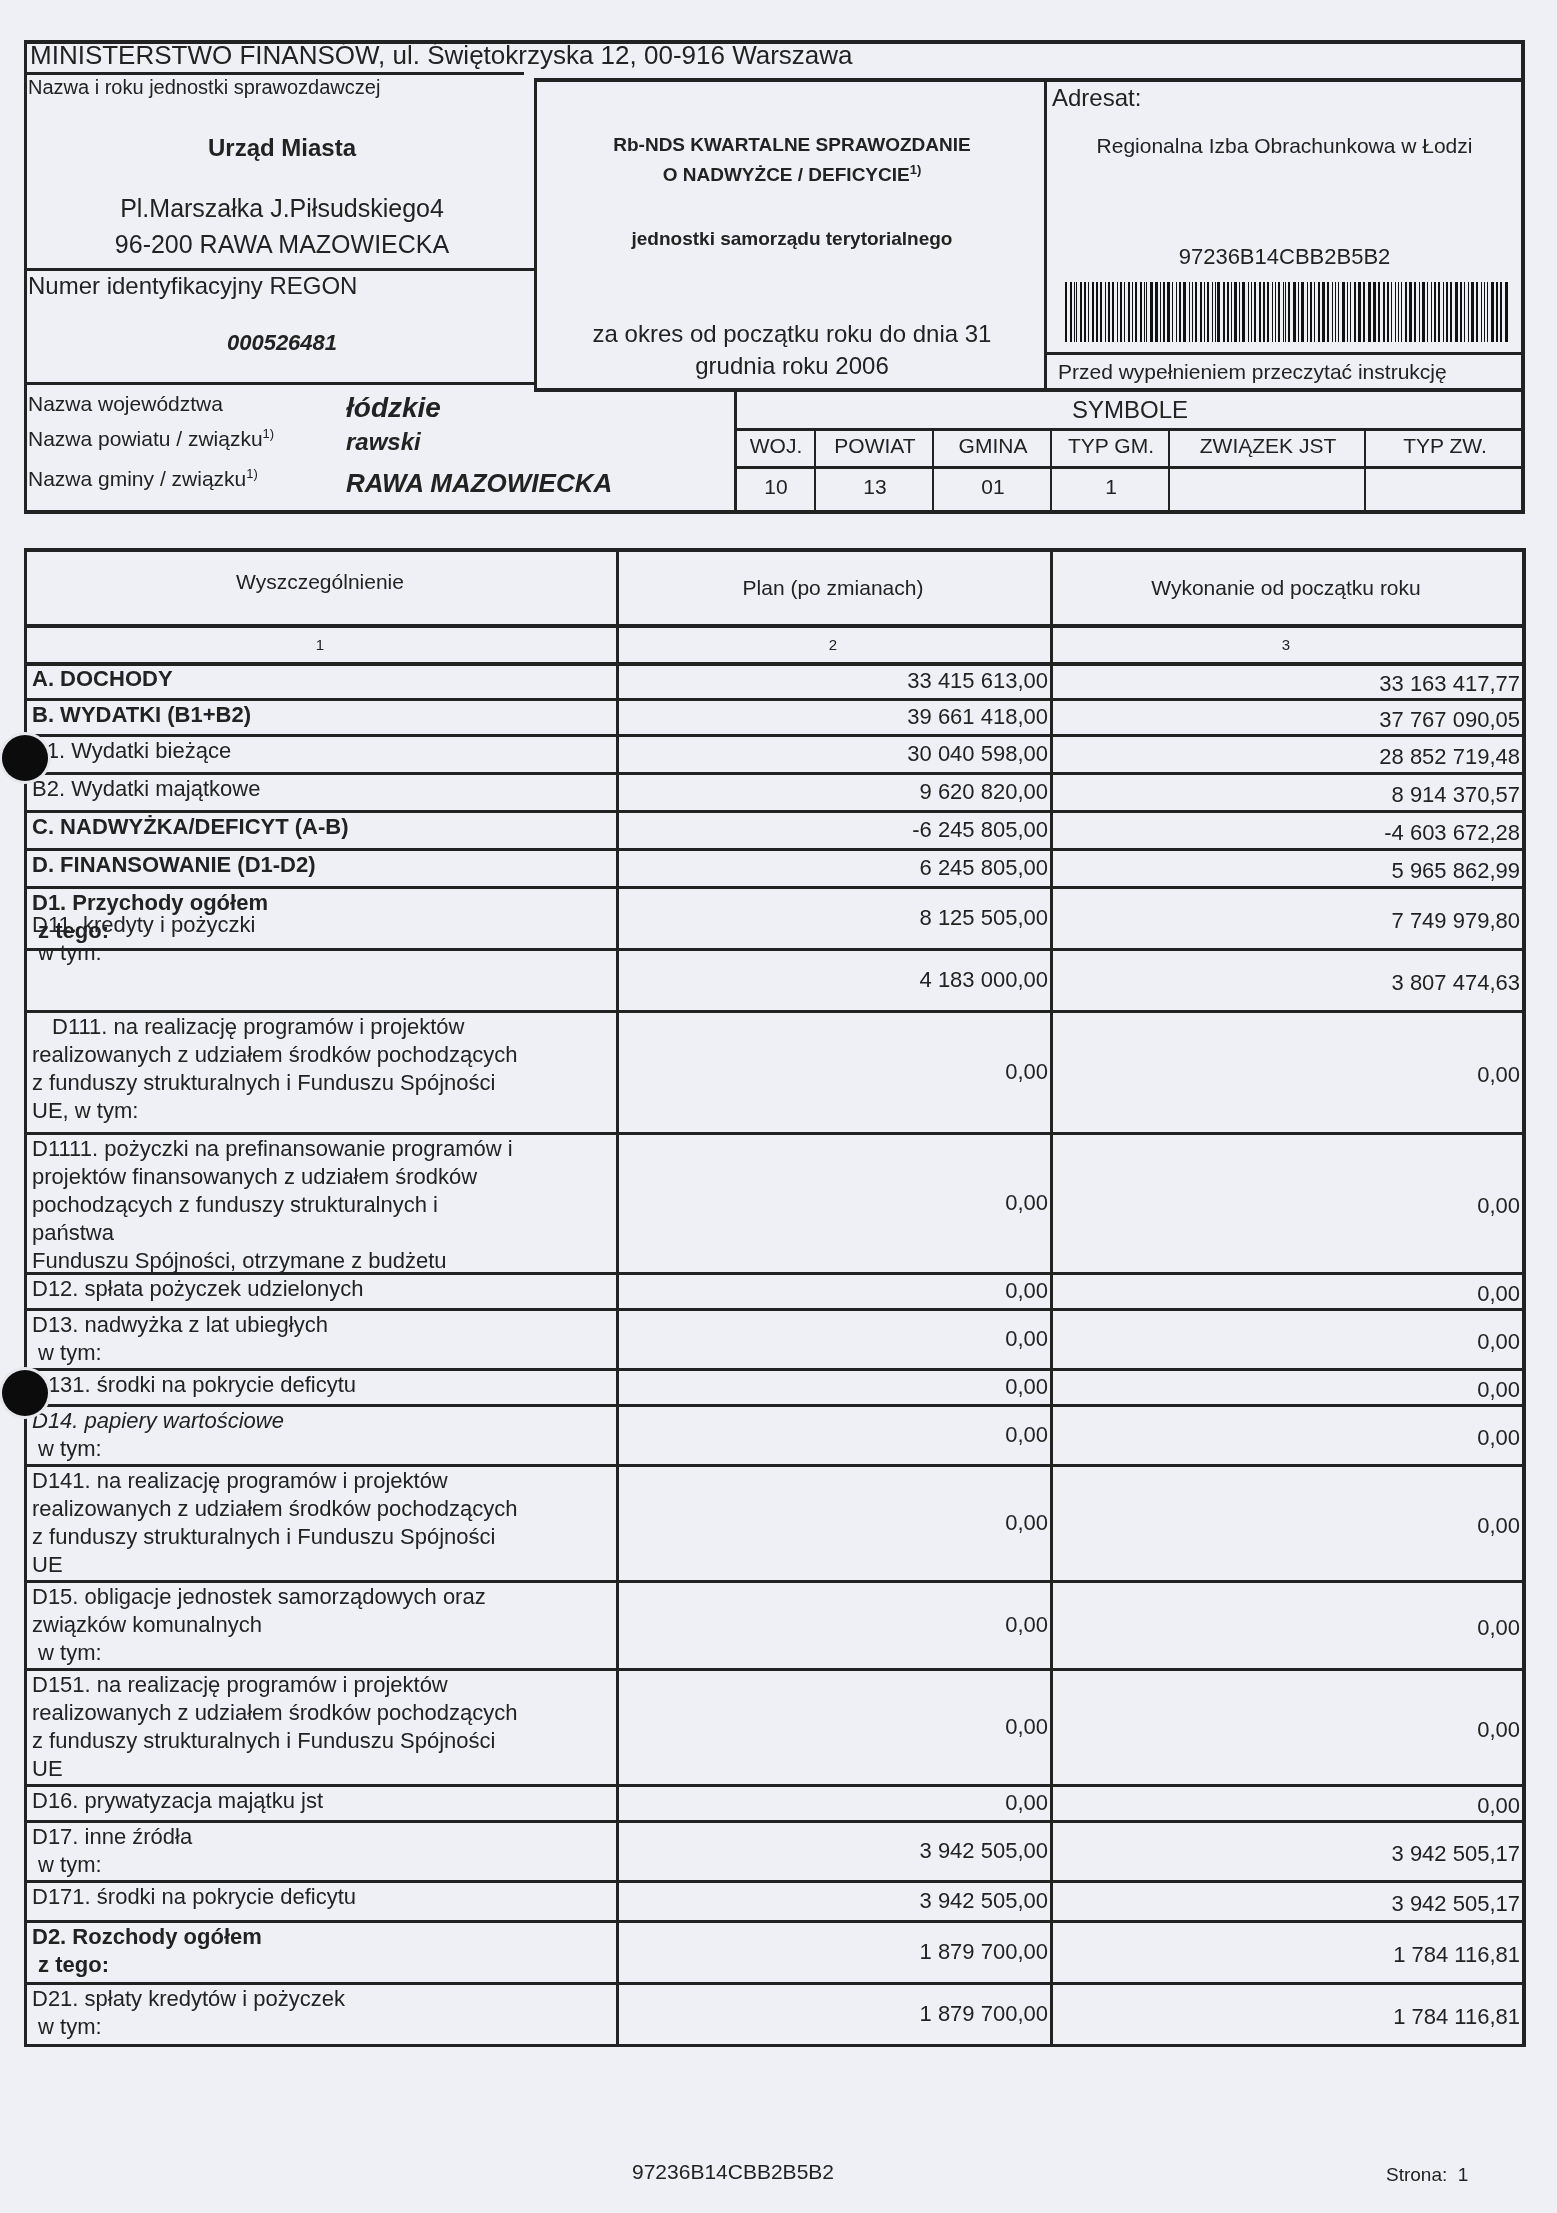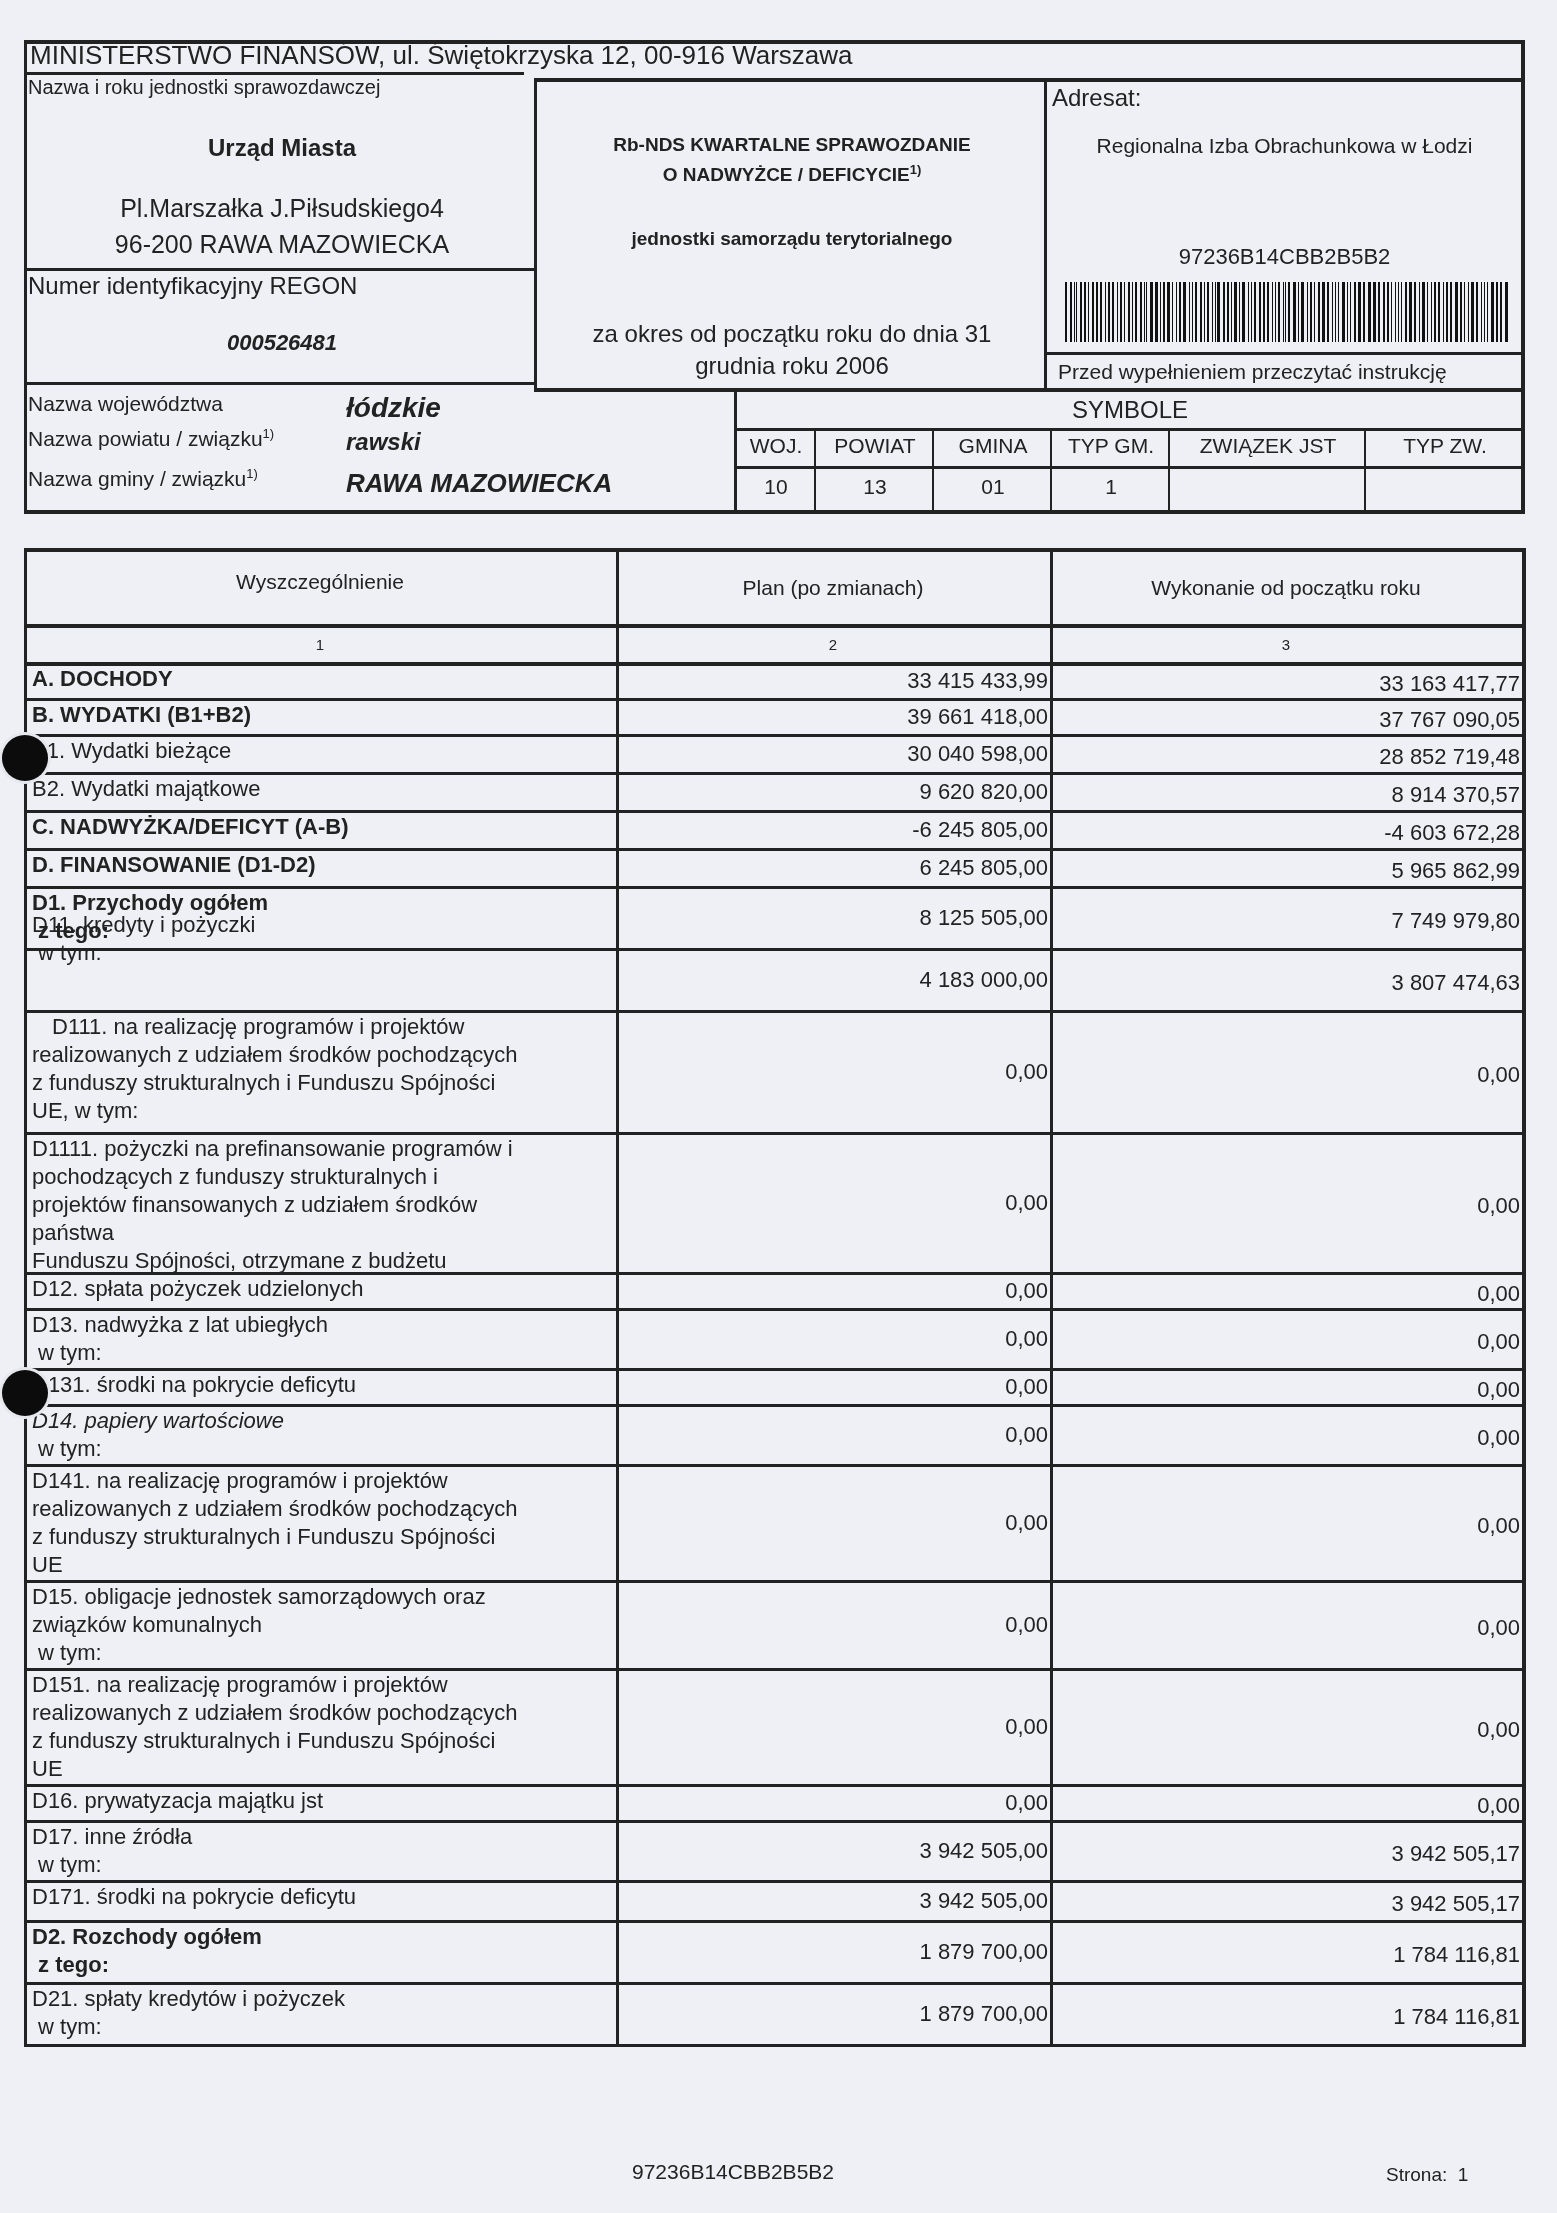--- a/index.html
+++ b/index.html
@@ -242,21 +242,21 @@
     <div class="txt" style="left: 24px; width: 592px; text-align: center; top: 570px; font-size: 21px;">Wyszczególnienie</div>
     <div class="txt" style="left: 24px; width: 592px; text-align: center; top: 636px; font-size: 15px;">1</div>
     <div class="txt" style="left: 616px; width: 434px; text-align: center; top: 576px; font-size: 21px;">Plan (po zmianach)</div>
     <div class="txt" style="left: 616px; width: 434px; text-align: center; top: 636px; font-size: 15px;">2</div>
     <div class="txt" style="left: 1050px; width: 472px; text-align: center; top: 576px; font-size: 21px;">Wykonanie od początku roku</div>
     <div class="txt" style="left: 1050px; width: 472px; text-align: center; top: 636px; font-size: 15px;">3</div>
     <div class="abs" style="left: 24px; top: 662px; width: 1498px; height: 36px;"></div>
     <div class="lbl b" style="left: 32px; top: 665px; width: 580px;">
       <div style="white-space: pre;">A. DOCHODY</div>
     </div>
-    <div class="num" style="left: 616px; width: 432px; top: 668px;">33 415 433,99</div>
+    <div class="num" style="left: 616px; width: 432px; top: 668px;">33 415 613,00</div>
     <div class="num" style="left: 1050px; width: 470px; top: 671px;">33 163 417,77</div>
     <div class="abs" style="left: 24px; top: 698px; width: 1498px; height: 36px;"></div>
     <div class="lbl b" style="left: 32px; top: 701px; width: 580px;">
       <div style="white-space: pre;">B. WYDATKI (B1+B2)</div>
     </div>
     <div class="num" style="left: 616px; width: 432px; top: 704px;">39 661 418,00</div>
     <div class="num" style="left: 1050px; width: 470px; top: 707px;">37 767 090,05</div>
     <div class="abs" style="left: 24px; top: 734px; width: 1498px; height: 38px;"></div>
     <div class="lbl" style="left: 32px; top: 737px; width: 580px;">
       <div style="white-space: pre;">B1. Wydatki bieżące</div>
@@ -300,22 +300,22 @@
       <div style="white-space: pre; margin-left: 20px;">D111. na realizację programów i projektów</div>
       <div style="white-space: pre;">realizowanych z udziałem środków pochodzących</div>
       <div style="white-space: pre;">z funduszy strukturalnych i Funduszu Spójności</div>
       <div style="white-space: pre;">UE, w tym:</div>
     </div>
     <div class="num" style="left: 616px; width: 432px; top: 1059px;">0,00</div>
     <div class="num" style="left: 1050px; width: 470px; top: 1062px;">0,00</div>
     <div class="abs" style="left: 24px; top: 1132px; width: 1498px; height: 140px;"></div>
     <div class="lbl" style="left: 32px; top: 1135px; width: 580px;">
       <div style="white-space: pre;">D1111. pożyczki na prefinansowanie programów i</div>
+      <div style="white-space: pre;">projektów finansowanych z udziałem środków</div>
       <div style="white-space: pre;">pochodzących z funduszy strukturalnych i</div>
-      <div style="white-space: pre;">projektów finansowanych z udziałem środków</div>
       <div style="white-space: pre;">państwa</div>
       <div style="white-space: pre;">Funduszu Spójności, otrzymane z budżetu</div>
     </div>
     <div class="num" style="left: 616px; width: 432px; top: 1190px;">0,00</div>
     <div class="num" style="left: 1050px; width: 470px; top: 1193px;">0,00</div>
     <div class="abs" style="left: 24px; top: 1272px; width: 1498px; height: 36px;"></div>
     <div class="lbl" style="left: 32px; top: 1275px; width: 580px;">
       <div style="white-space: pre;">D12. spłata pożyczek udzielonych</div>
     </div>
     <div class="num" style="left: 616px; width: 432px; top: 1278px;">0,00</div>

